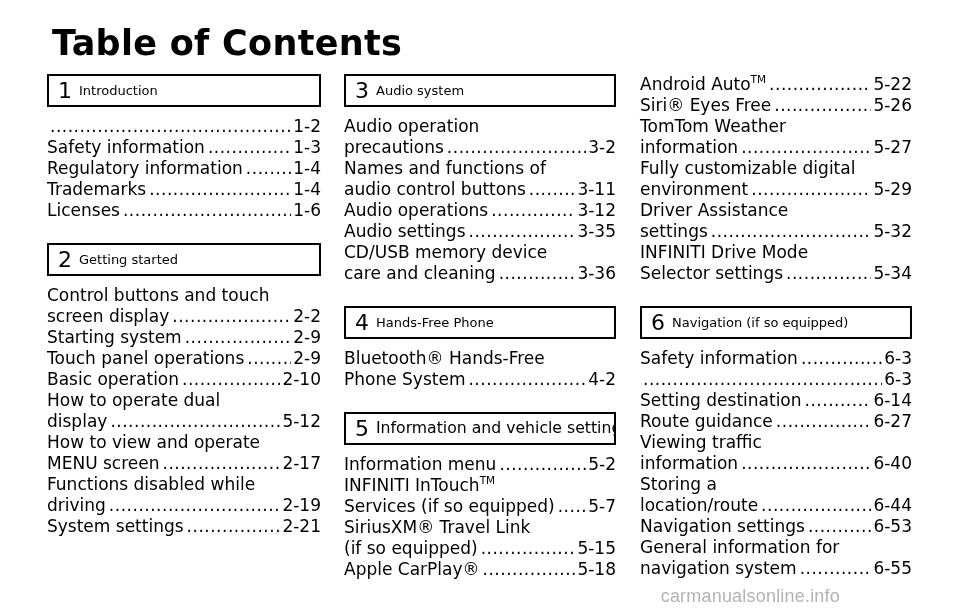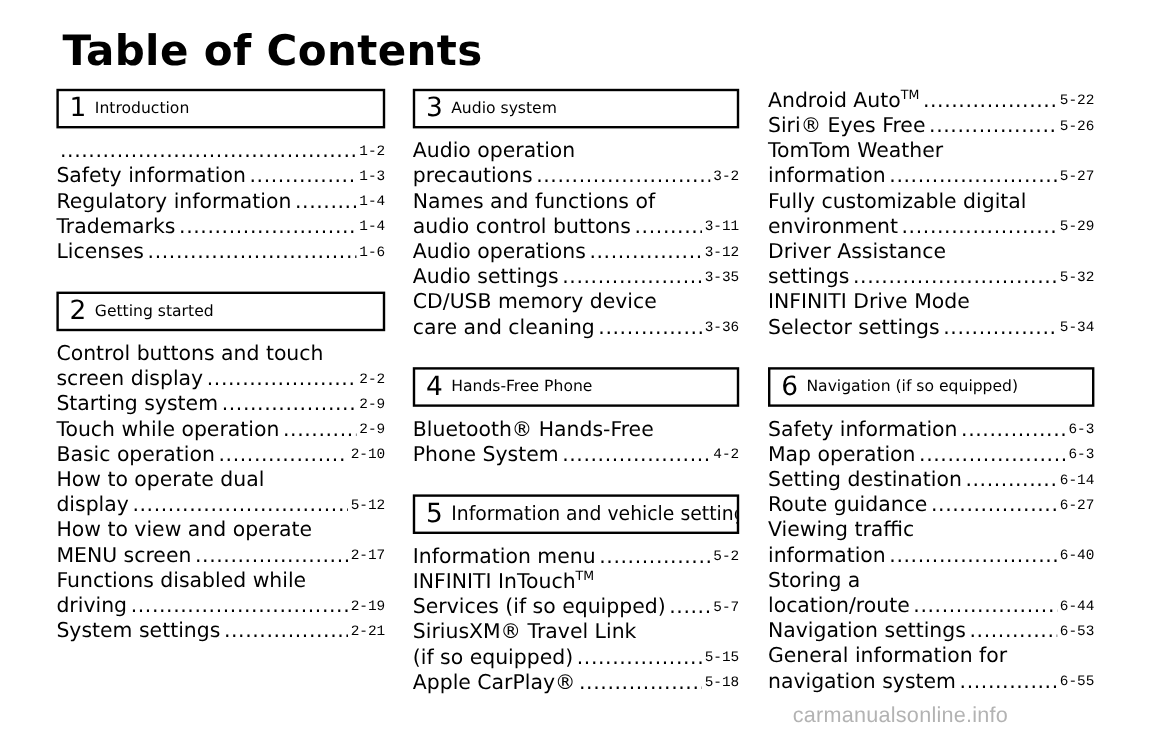--- a/index.html
+++ b/index.html
@@ -100,23 +100,22 @@
     white-space: nowrap;
     font-size: 17px;
     letter-spacing: 0.5px;
     margin: 0 2px 0 3px;
     min-width: 8px;
     color: #000;
   }
   .entry .pg {
     flex: 0 0 auto;
     white-space: nowrap;
-    font-size: 12px;
+    font-size: 17px;
     text-align: right;
-    font-family: Liberation Mono, monospace;
   }
   sup.tm {
     font-size: 10.5px;
     vertical-align: super;
     line-height: 0;
   }
 
   
   .gap-sm { height: 6px; }
 
@@ -197,21 +196,21 @@
           </div>
           <div class="entry">
             <div class="ln">
               <span class="txt">Starting system</span>
               <span class="dots">............................................................</span>
               <span class="pg">2-9</span>
             </div>
           </div>
           <div class="entry">
             <div class="ln">
-              <span class="txt">Touch while operation</span>
+              <span class="txt">Touch panel operations</span>
               <span class="dots">............................................................</span>
               <span class="pg">2-9</span>
             </div>
           </div>
           <div class="entry">
             <div class="ln">
               <span class="txt">Basic operation</span>
               <span class="dots">............................................................</span>
               <span class="pg">2-10</span>
             </div>
@@ -430,21 +429,20 @@
         <div class="entries">
           <div class="entry">
             <div class="ln">
               <span class="txt">Safety information</span>
               <span class="dots">............................................................</span>
               <span class="pg">6-3</span>
             </div>
           </div>
           <div class="entry">
             <div class="ln">
-              <span class="txt">Map operation</span>
               <span class="dots">............................................................</span>
               <span class="pg">6-3</span>
             </div>
           </div>
           <div class="entry">
             <div class="ln">
               <span class="txt">Setting destination</span>
               <span class="dots">............................................................</span>
               <span class="pg">6-14</span>
             </div>

